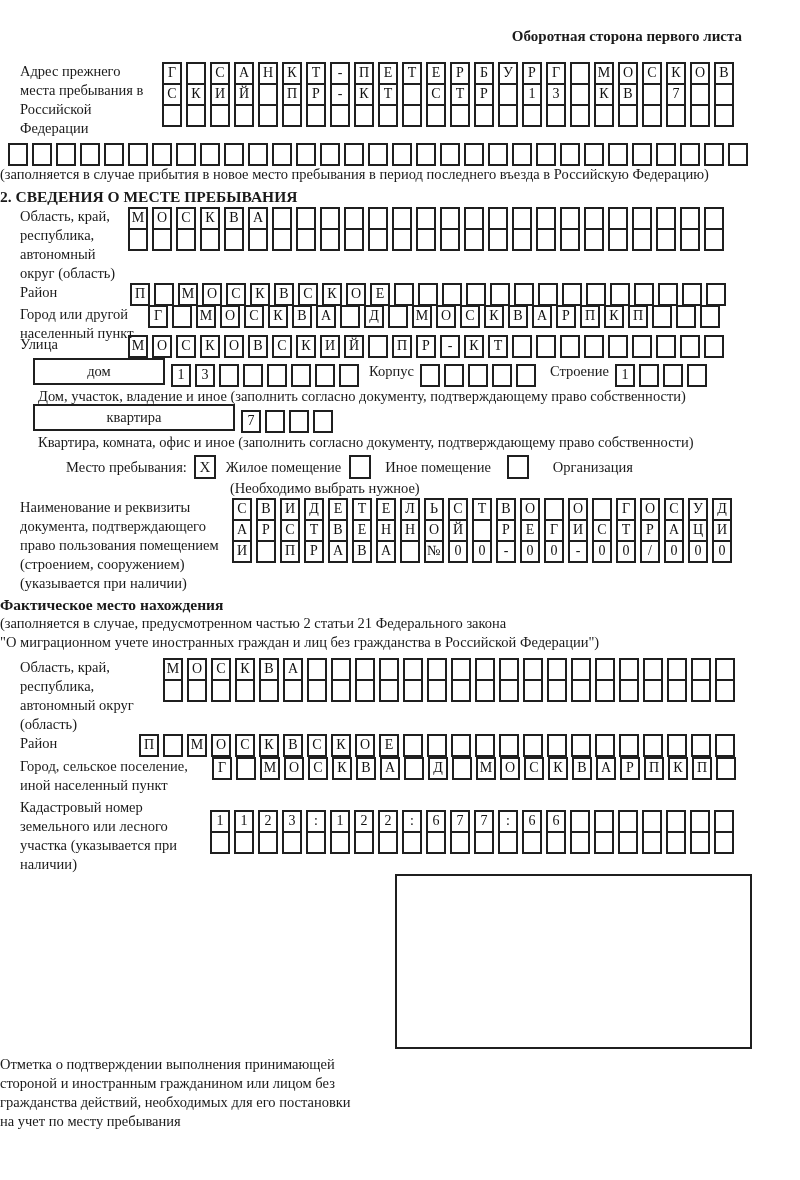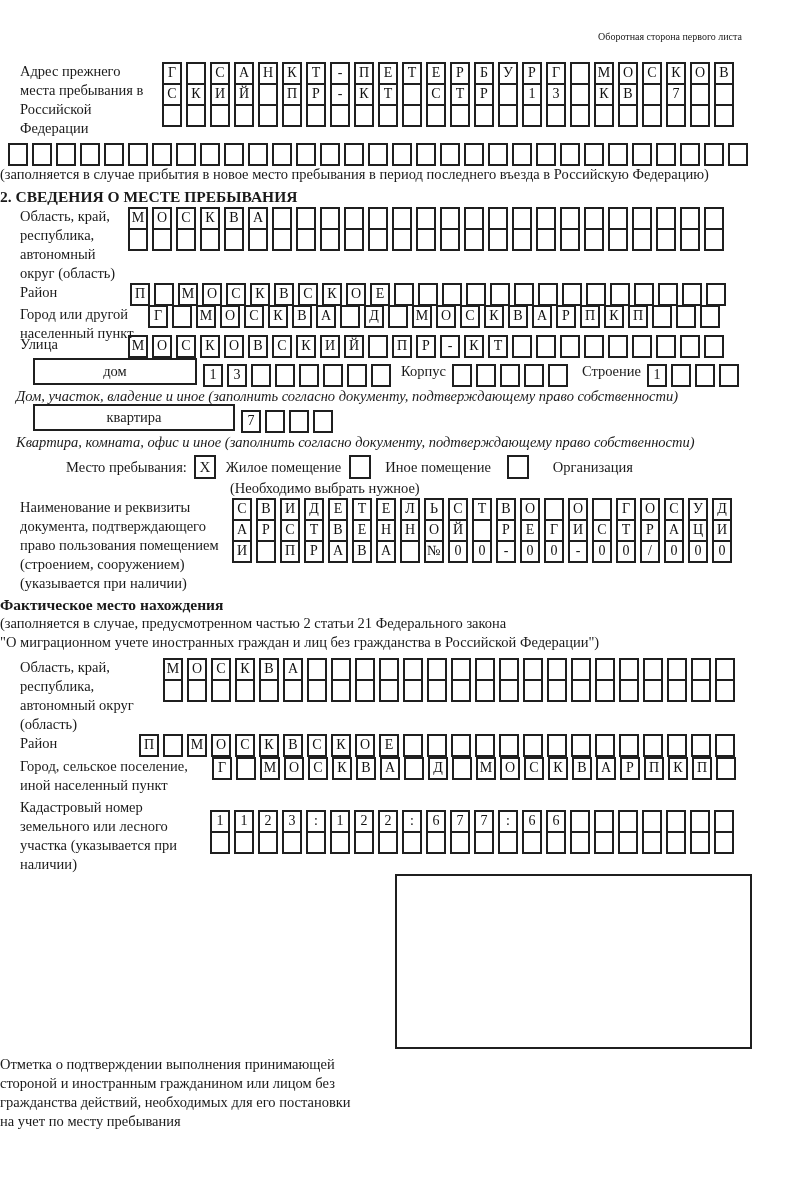--- a/index.html
+++ b/index.html
@@ -1,21 +1,21 @@
 <!DOCTYPE html>
 <html><head>
 <meta charset="utf-8">
 <style>
   html,body { margin:0; padding:0; background:#fff; }
   .page {
     position:relative; width:800px; height:1180px; background:#fff;
     font-family:"Liberation Serif","DejaVu Serif",serif; color:#1a1a1a;
     overflow:hidden;
   }
-  .hdr { padding:27px 58px 0 0; text-align:right; font-size:10px; line-height:19px; }
+  .hdr { padding:27px 58px 0 0; text-align:right; font-size:15px; line-height:19px;font-weight:bold; }
   .frow { display:flex; align-items:flex-start; }
   .flabel { flex:0 0 auto; font-size:14.5px; line-height:19px; padding-left:20px; }
   .boxes-col { flex:0 0 auto; }
   .boxes-col .cells + .cells { margin-top:5px; }
   .cells { font-size:0; white-space:nowrap; height:16px; }
   .cell {
     display:inline-block; box-sizing:border-box; width:20px; height:23px;
     border:2px solid #1f1f1f; margin-right:4px; font-size:14px; line-height:18px;
     text-align:center; color:#111; vertical-align:top;
   }
@@ -42,26 +42,26 @@
 
   .row-obl { margin-top:1px; }
   .row-gorod { margin-top:3px; }
   .row-ulitsa { margin-top:-8px; }
 
   .dom-row { margin-top:4px; display:flex; align-items:center; }
   .label-box {
     box-sizing:border-box; border:2px solid #1f1f1f; height:27px;
     text-align:center; font-size:14.5px; line-height:23px; flex:0 0 auto;
   }
-  .dom-box { width:164px; margin-left:33px; }
+  .dom-box { width:132px; margin-left:33px; }
   .kv-box  { width:202px; margin-left:33px; }
   .dom-row .cells { margin-left:6px; }
   .inline-lab { font-size:14.5px; margin-left:6px; flex:0 0 auto; }
   .inline-lab.stro { margin-left:10px; }
-  .fnote { padding-left:16px; margin-top:2px;font-style:italic; }
+  .fnote { padding-left:38px; margin-top:2px; }
   .kv-row { margin-top:-2px; }
 
   .mesto-row { margin-top:3px; display:flex; align-items:center; font-size:14.5px;padding-left:28px; }
   .mesto-row .mlabel { padding-left:38px; }
   .chk {
     display:inline-block; box-sizing:border-box; width:22px; height:24px;
     border:2px solid #1f1f1f; text-align:center; font-size:15px; line-height:20px;
     flex:0 0 auto;
   }
   .chk1 { margin-left:7px; } .opt1 { margin-left:10px; }

